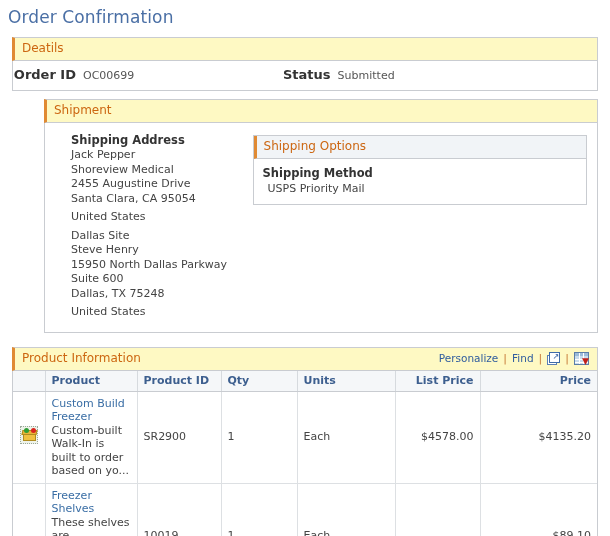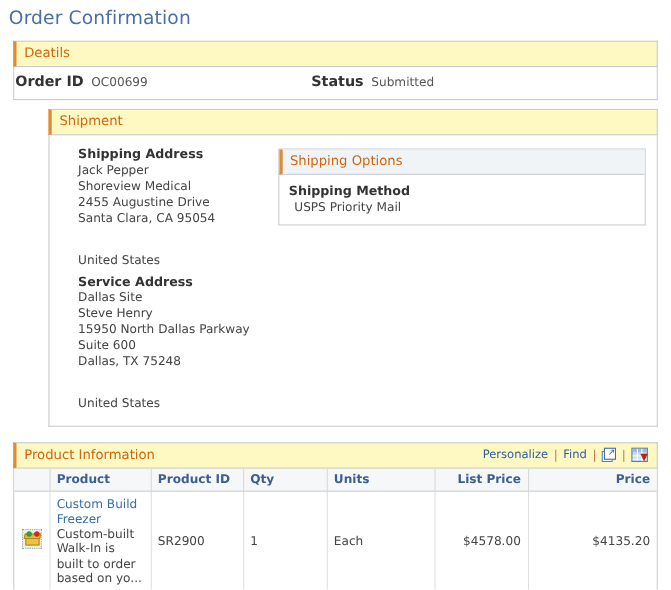--- a/index.html
+++ b/index.html
@@ -95,21 +95,20 @@
     font-size: 11px;
     color: #444444;
     line-height: 14.5px;
     white-space: nowrap;
   }
   .addr-country {
     font-size: 11px;
     color: #444444;
     line-height: 14.5px;
     padding-top: 4px;
-    margin-top: 20px;
   }
   .addr-gap { height: 4px; }
 
   
   .subpanel {
     width: 339px;
     border: 1px solid #c9ccd1;
     box-sizing: border-box;
     background: #fff;
     margin-top: 2px;
@@ -328,21 +327,20 @@
           <div class="addr-title">Shipping Address</div>
           <div class="addr-line">Jack Pepper</div>
           <div class="addr-line">Shoreview Medical</div>
           <div class="addr-line">2455 Augustine Drive</div>
           <div class="addr-line">Santa Clara, CA 95054</div>
           <div class="addr-country">United States</div>
         </div>
         <div class="addr-gap"></div>
 
         <div>
-          <div class="addr-title">Service Address</div>
           <div class="addr-line">Dallas Site</div>
           <div class="addr-line">Steve Henry</div>
           <div class="addr-line">15950 North Dallas Parkway</div>
           <div class="addr-line">Suite 600</div>
           <div class="addr-line">Dallas, TX 75248</div>
           <div class="addr-country">United States</div>
         </div>
       </div>
 
       <div class="subpanel">

